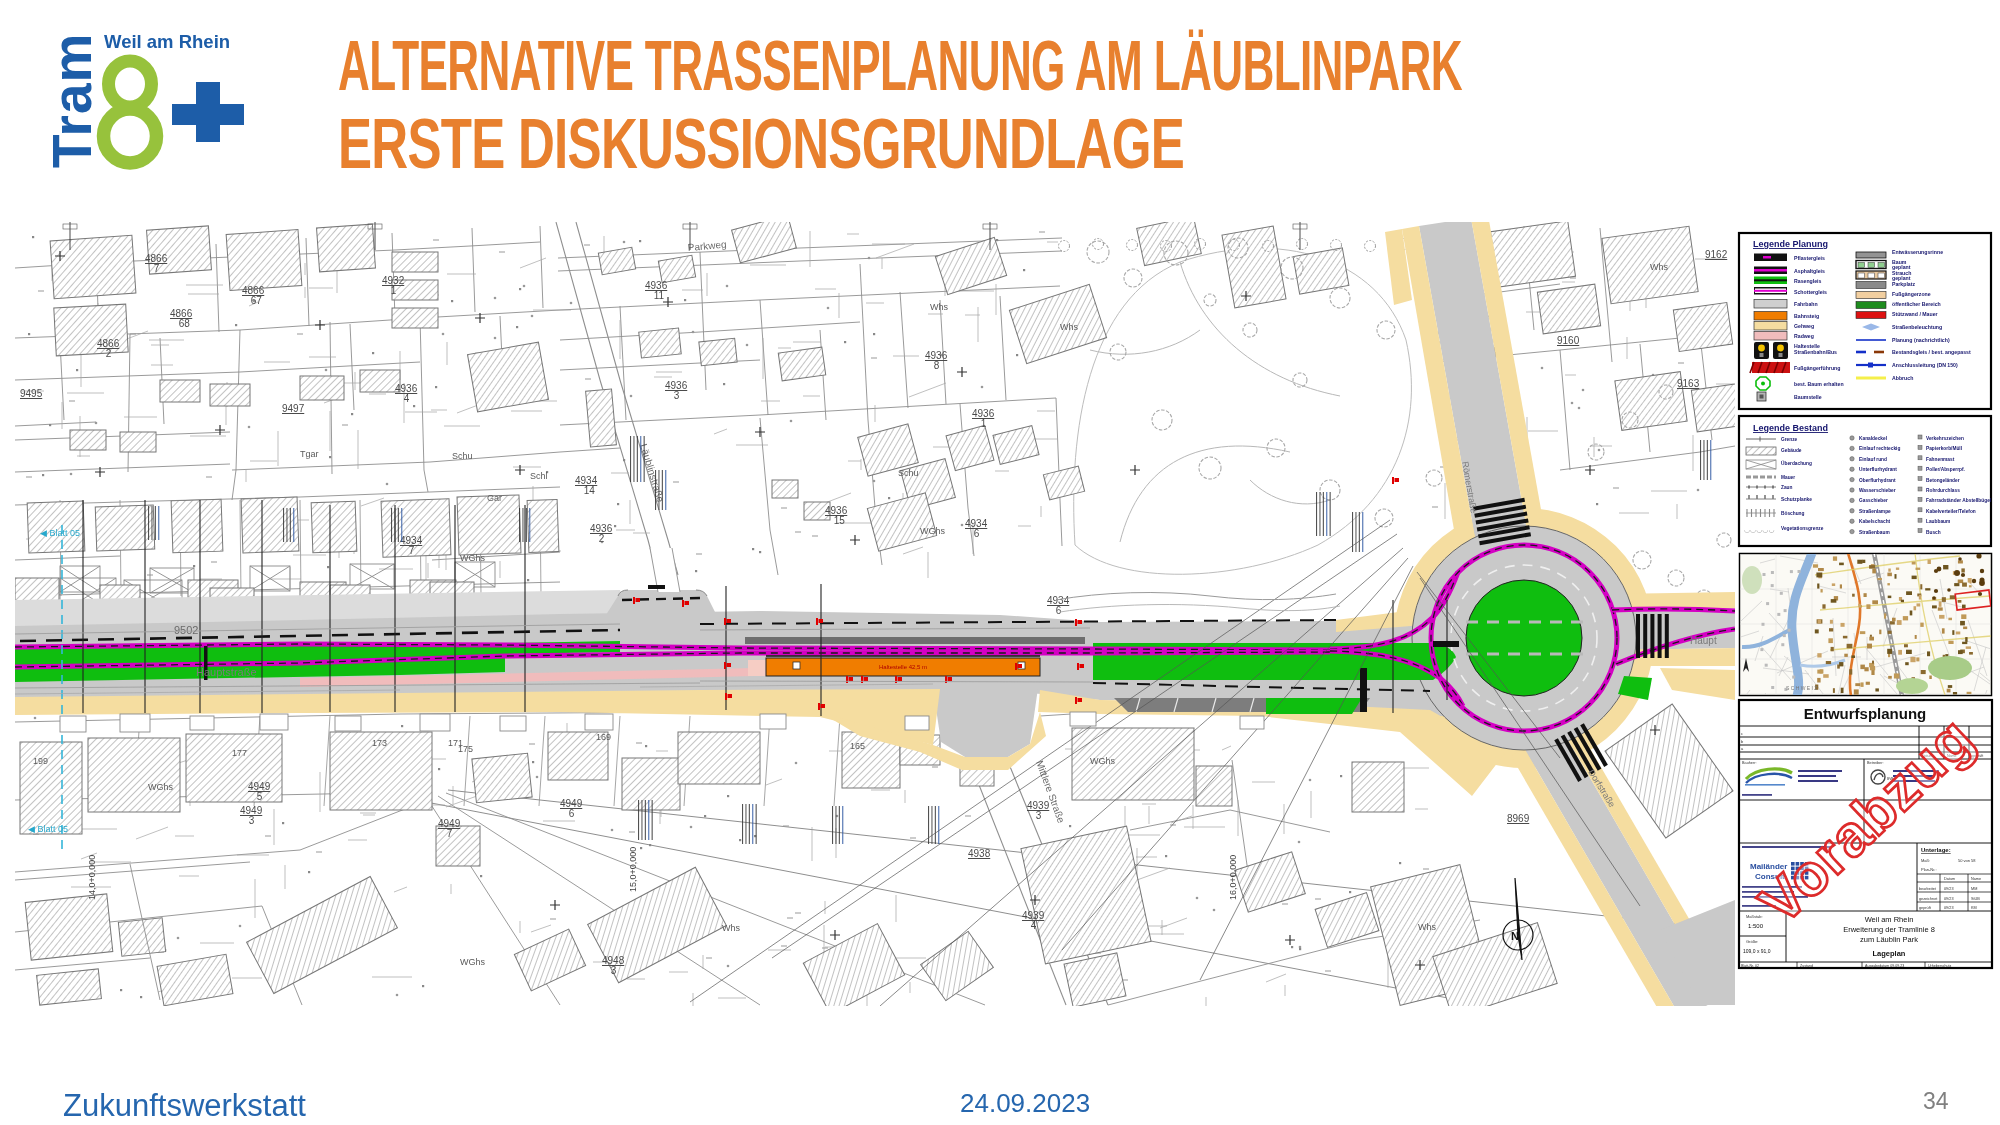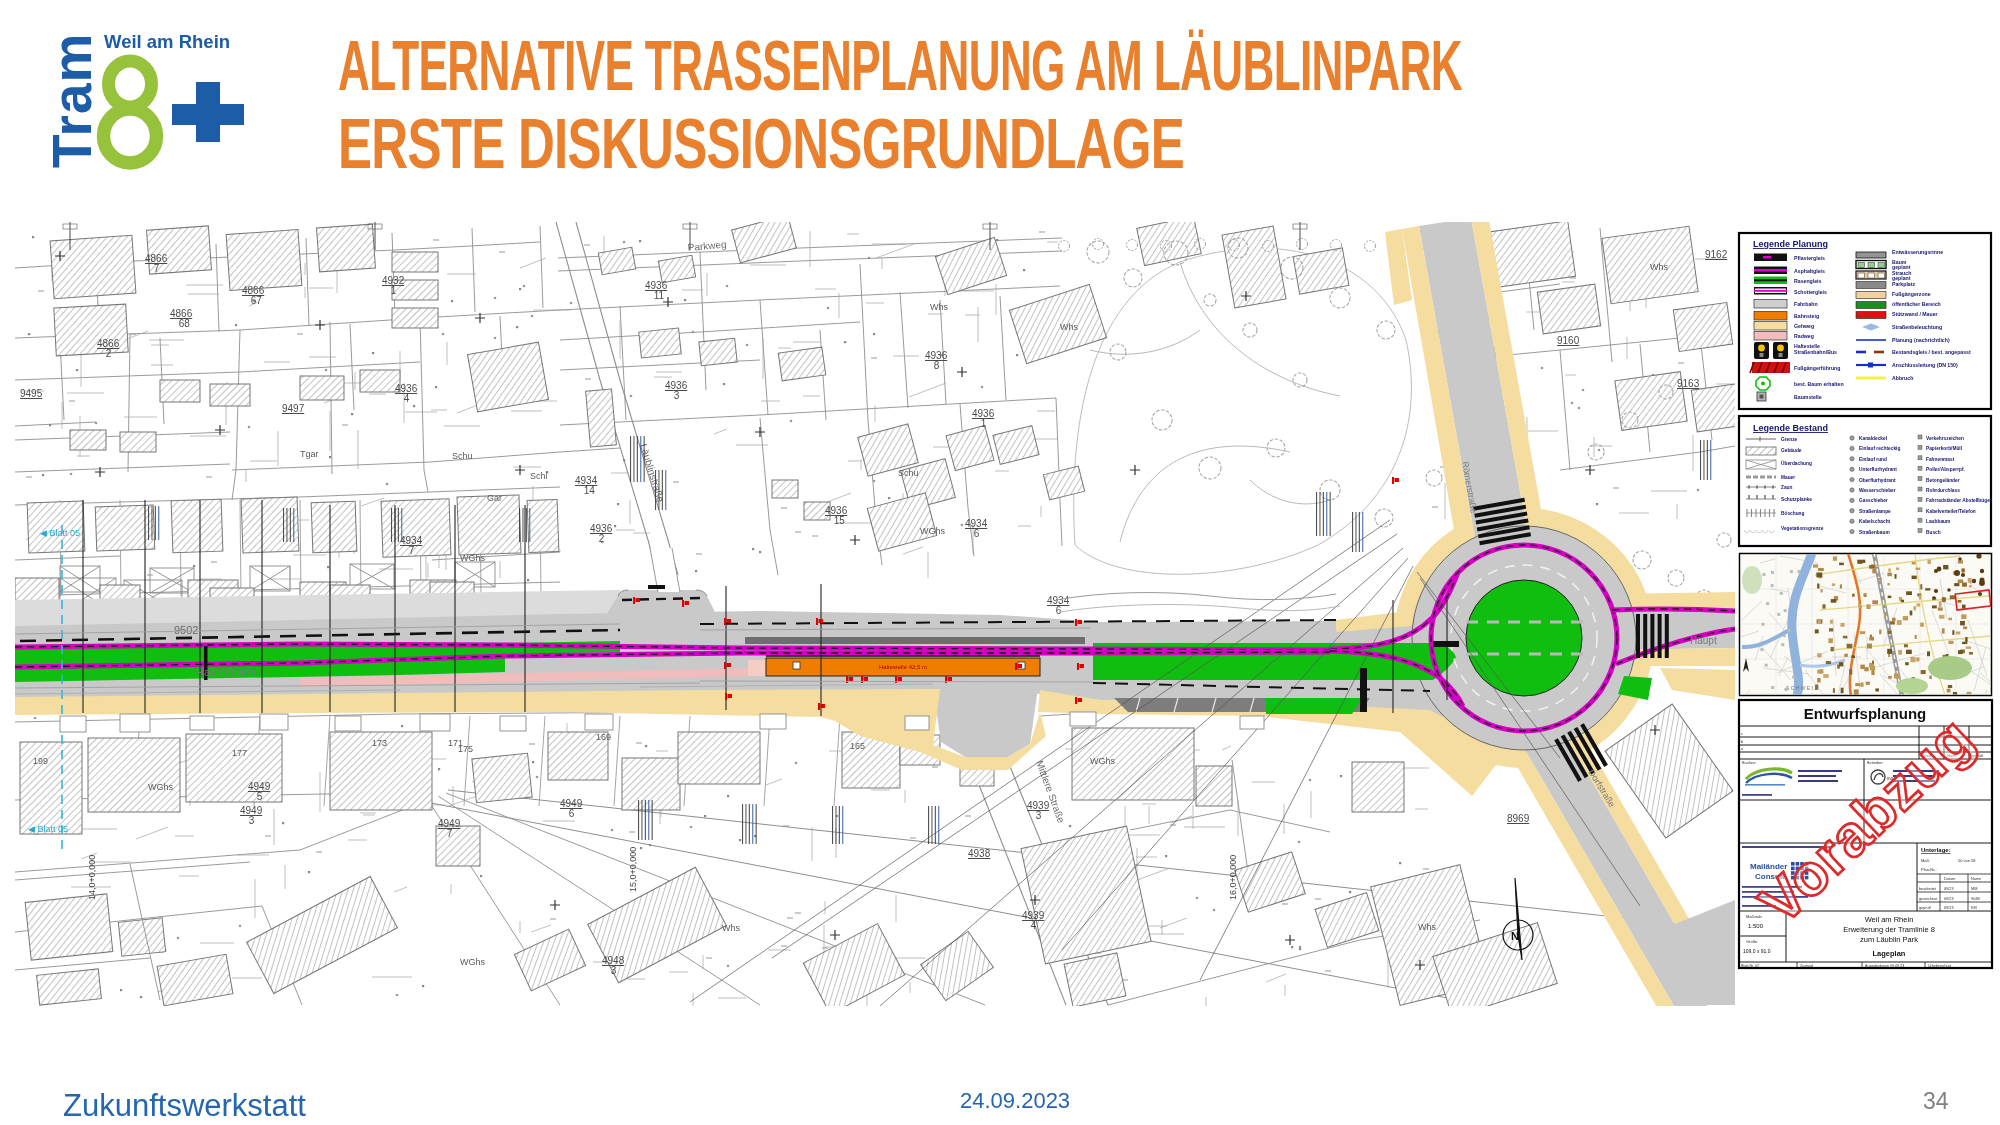--- a/index.html
+++ b/index.html
@@ -1677,14 +1677,14 @@
 <line x1="1925" y1="962" x2="1925" y2="968" stroke="#000" stroke-width="0.7"></line>
 <text x="1741" y="966.5" font-size="3.6" fill="#333">Blatt-Nr.  02</text>
 <text x="1800" y="966.5" font-size="3.6" fill="#333">Zustand</text>
 <text x="1865" y="966.5" font-size="3.6" fill="#333">Ausgabedatum  09.09.23</text>
 <text x="1928" y="966.5" font-size="3.6" fill="#333">Urheberschutz</text>
 <text x="0" y="0" transform="translate(1783,927) rotate(-43.5)" font-size="58" font-weight="bold" fill="#ffffff" fill-opacity="0.4" stroke="#dd2b2b" stroke-width="2.7" letter-spacing="1">Vorabzug</text>
 </g>
 </svg>
 
 <div class="abs" style="left:63px;top:1088px;font-size:31px;color:#2566ae;">Zukunftswerkstatt</div>
-<div class="abs" style="left:960px;top:1088px;font-size:22px;color:#2566ae;">24.09.2023</div>
+<div class="abs" style="left:960px;top:1088px;font-size:26px;color:#2566ae;">24.09.2023</div>
 <div class="abs" style="left:1923px;top:1088px;font-size:23px;color:#808080;">34</div>
 
 </body></html>

